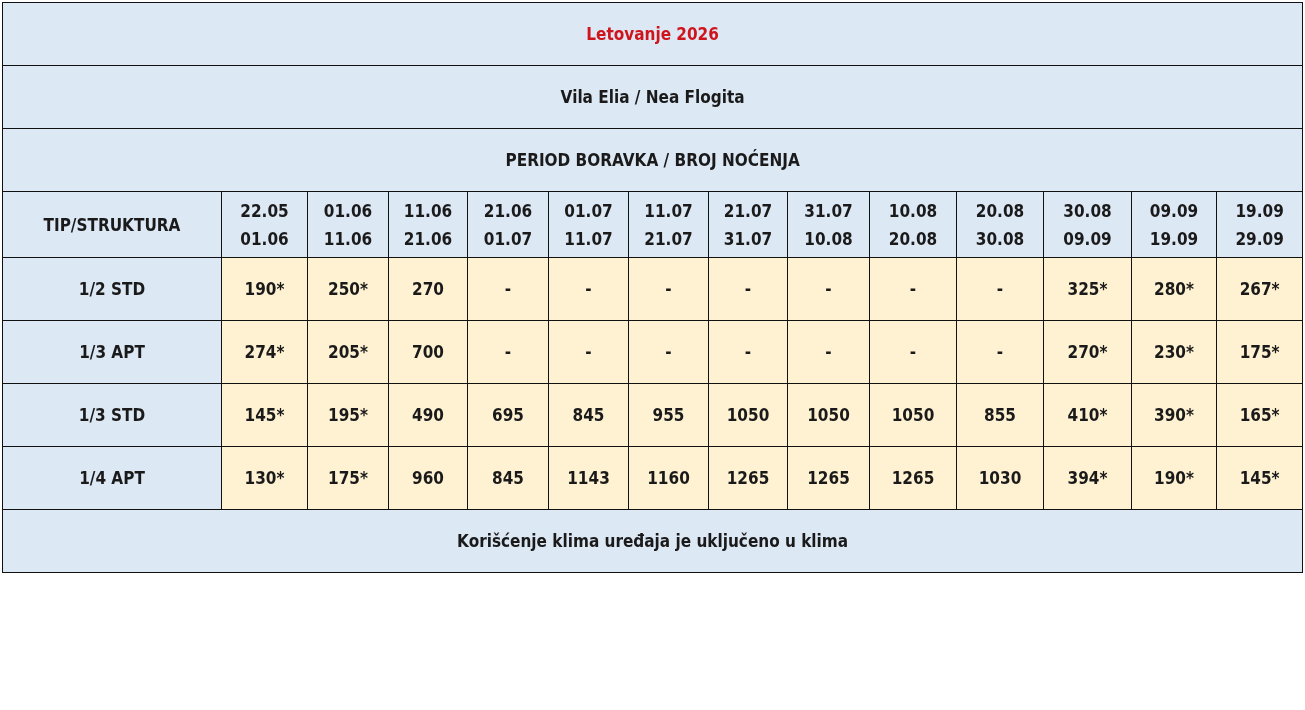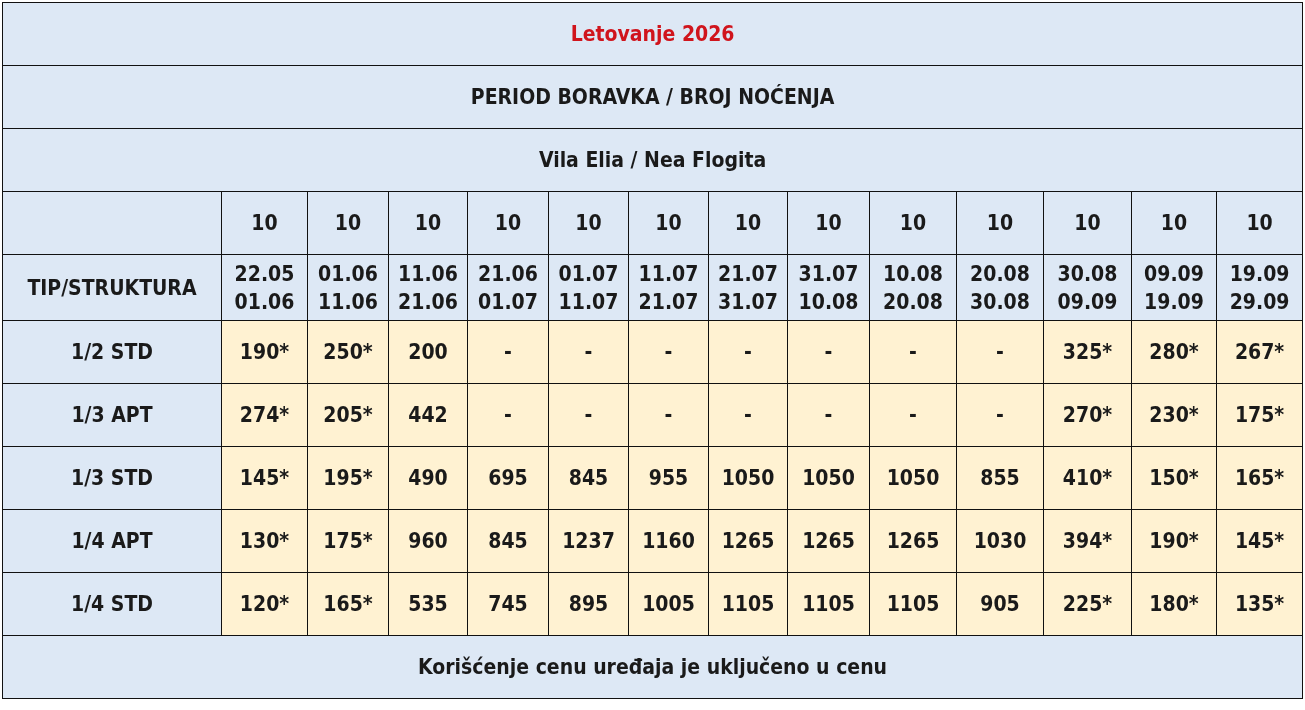--- a/index.html
+++ b/index.html
@@ -5,21 +5,21 @@
   html, body { margin:0; padding:0; background:#ffffff; }
   body { width:1305px; height:710px; overflow:hidden; }
   table.price {
     position:absolute; left:2px; top:2px;
     border-collapse:collapse;
     table-layout:fixed;
     width:1300px;
     font-family:"DejaVu Sans Condensed","DejaVu Sans","Liberation Sans",sans-serif;
     font-stretch:condensed;
     font-weight:bold;
-    font-size:21px;
+    font-size:17px;
     color:#1a1a1a;
   }
   table.price td {
     border:1.5px solid #111;
     text-align:center;
     vertical-align:middle;
     padding:0;
     background:#dde8f5;
     overflow:hidden;
     white-space:nowrap;
@@ -48,41 +48,25 @@
       <col style="width:87px">
       <col style="width:88px">
       <col style="width:85px">
     <col style="width:86px">
   </colgroup>
   <tbody id="tbody">
     <tr class="h64">
       <td colspan="14" class="title">Letovanje 2026</td>
     </tr>
     <tr class="h64">
+      <td colspan="14">Vila Elia / Nea Flogita</td>
+    </tr>
+    <tr class="h64">
       <td colspan="14">PERIOD BORAVKA / BROJ NOĆENJA</td>
     </tr>
-    <tr class="h64">
-      <td colspan="14">Vila Elia / Nea Flogita</td>
-    </tr>
-    <tr class="h64" id="nights-row">
-      <td></td>
-    <td>10</td>
-        <td>10</td>
-        <td>10</td>
-        <td>10</td>
-        <td>10</td>
-        <td>10</td>
-        <td>10</td>
-        <td>10</td>
-        <td>10</td>
-        <td>10</td>
-        <td>10</td>
-        <td>10</td>
-        <td>10</td>
-      </tr>
     <tr class="h66" id="dates-row">
       <td>TIP/STRUKTURA</td>
     <td class="dates">
           <span>22.05</span>
           <span>01.06</span>
         </td>
         <td class="dates">
           <span>01.06</span>
           <span>11.06</span>
         </td>
@@ -128,37 +112,37 @@
         </td>
         <td class="dates">
           <span>19.09</span>
           <span>29.09</span>
         </td>
       </tr>
   <tr class="h64">
         <td>1/2 STD</td>
         <td class="val">190*</td>
         <td class="val">250*</td>
-        <td class="val">200</td>
+        <td class="val">270</td>
         <td class="val">-</td>
         <td class="val">-</td>
         <td class="val">-</td>
         <td class="val">-</td>
         <td class="val">-</td>
         <td class="val">-</td>
         <td class="val">-</td>
         <td class="val">325*</td>
         <td class="val">280*</td>
         <td class="val">267*</td>
       </tr>
       <tr class="h64">
         <td>1/3 APT</td>
         <td class="val">274*</td>
         <td class="val">205*</td>
-        <td class="val">442</td>
+        <td class="val">700</td>
         <td class="val">-</td>
         <td class="val">-</td>
         <td class="val">-</td>
         <td class="val">-</td>
         <td class="val">-</td>
         <td class="val">-</td>
         <td class="val">-</td>
         <td class="val">270*</td>
         <td class="val">230*</td>
         <td class="val">175*</td>
@@ -169,52 +153,36 @@
         <td class="val">195*</td>
         <td class="val">490</td>
         <td class="val">695</td>
         <td class="val">845</td>
         <td class="val">955</td>
         <td class="val">1050</td>
         <td class="val">1050</td>
         <td class="val">1050</td>
         <td class="val">855</td>
         <td class="val">410*</td>
-        <td class="val">150*</td>
+        <td class="val">390*</td>
         <td class="val">165*</td>
       </tr>
       <tr class="h64">
         <td>1/4 APT</td>
         <td class="val">130*</td>
         <td class="val">175*</td>
         <td class="val">960</td>
         <td class="val">845</td>
-        <td class="val">1237</td>
+        <td class="val">1143</td>
         <td class="val">1160</td>
         <td class="val">1265</td>
         <td class="val">1265</td>
         <td class="val">1265</td>
         <td class="val">1030</td>
         <td class="val">394*</td>
         <td class="val">190*</td>
         <td class="val">145*</td>
       </tr>
       <tr class="h64">
-        <td>1/4 STD</td>
-        <td class="val">120*</td>
-        <td class="val">165*</td>
-        <td class="val">535</td>
-        <td class="val">745</td>
-        <td class="val">895</td>
-        <td class="val">1005</td>
-        <td class="val">1105</td>
-        <td class="val">1105</td>
-        <td class="val">1105</td>
-        <td class="val">905</td>
-        <td class="val">225*</td>
-        <td class="val">180*</td>
-        <td class="val">135*</td>
-      </tr>
-      <tr class="h64">
-        <td colspan="14">Korišćenje cenu uređaja je uključeno u cenu</td>
+        <td colspan="14">Korišćenje klima uređaja je uključeno u klima</td>
       </tr>
     </tbody>
 </table>
 
 </body></html>

